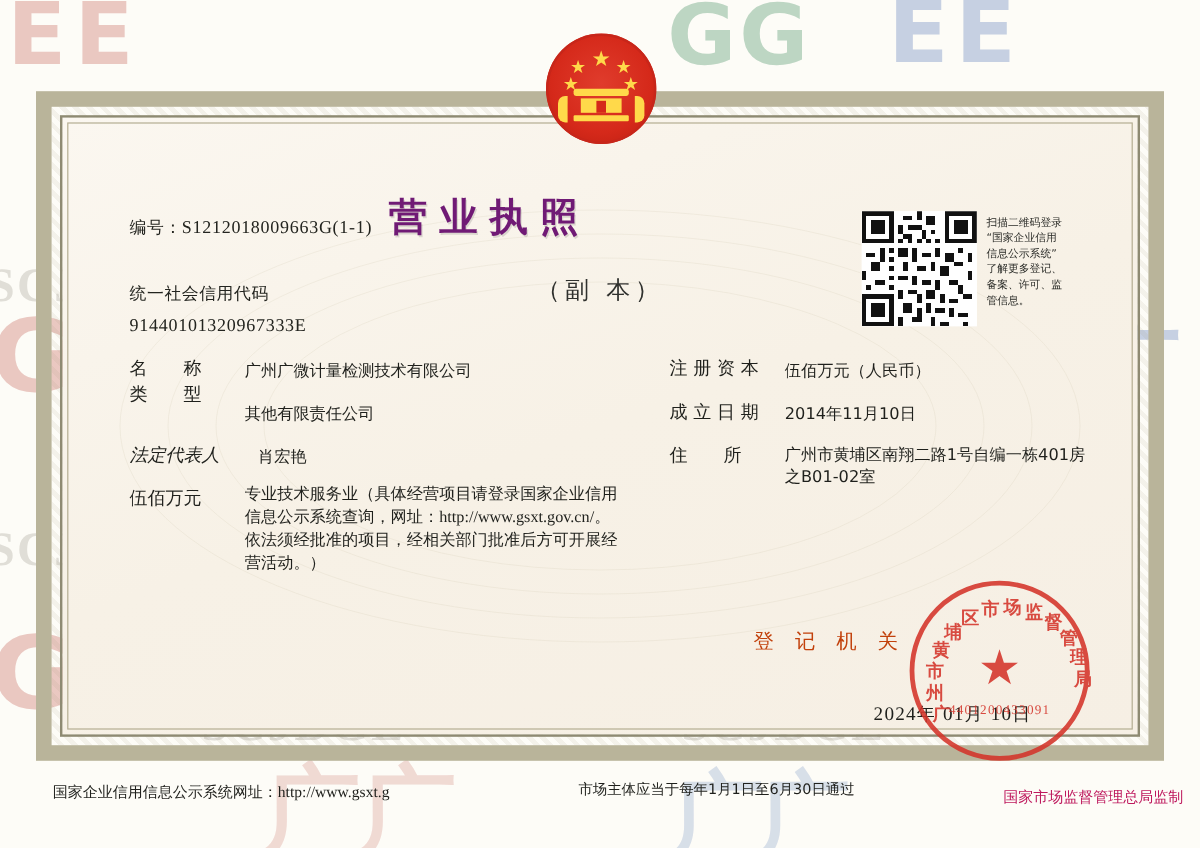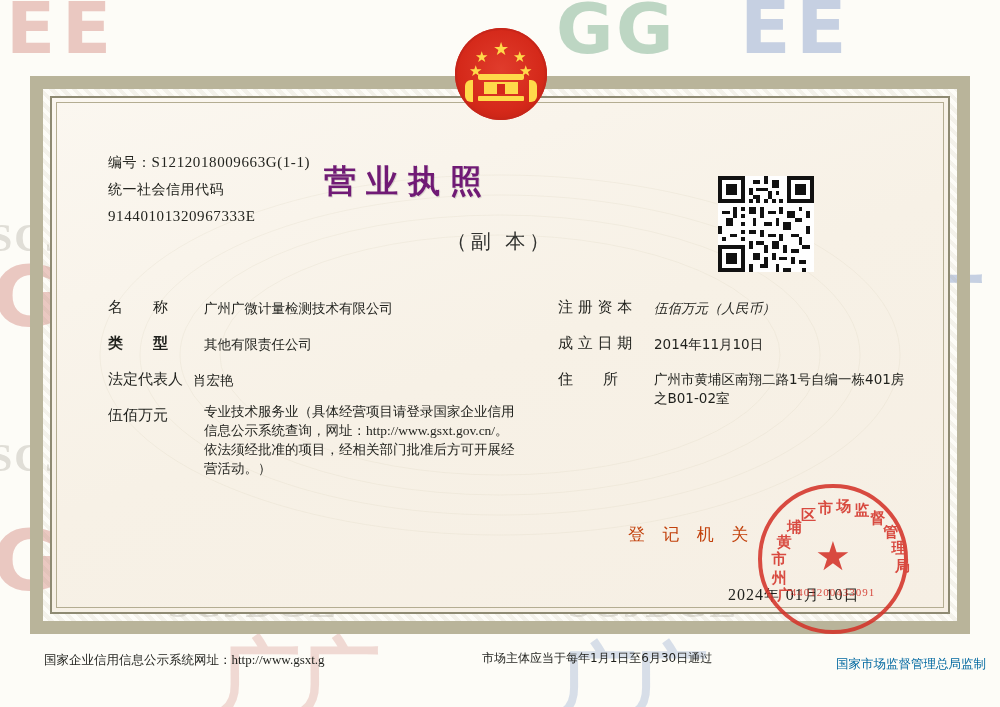--- a/index.html
+++ b/index.html
@@ -208,20 +208,21 @@
     top: 148px;
     z-index: 5;
     font-family: "DejaVu Sans", sans-serif;
     color: #23241f;
   }
   .id-line {
     font-size: 14px;
     line-height: 26px;
     letter-spacing: 0.5px;
     white-space: nowrap;
+    margin-top: 28px;
   }
   .id-code {
     font-family: "Liberation Serif", serif;
     font-size: 15px;
     line-height: 28px;
     letter-spacing: 0.6px;
   }
 
   
   .qr-box {
@@ -371,21 +372,21 @@
     line-height: 17px;
     color: #1f201c;
     z-index: 5;
   }
   .footer-right {
     position: absolute;
     right: 14px;
     top: 656px;
     font-family: Liberation Mono, monospace;
     font-size: 12.5px;
-    color: #0369a1;
+    color: #be185d;
     z-index: 5;
   }
 
   .guilloche {
     position: absolute;
     left: 56px;
     top: 102px;
     width: 888px;
     height: 506px;
     pointer-events: none;
@@ -549,37 +550,45 @@
           <rect x="21" y="22" width="2" height="1"></rect>
         <rect x="8" y="23" width="1" height="2"></rect>
           <rect x="11" y="23" width="2" height="1"></rect>
           <rect x="15" y="23" width="1" height="2"></rect>
         <rect x="17" y="24" width="2" height="1"></rect>
           <rect x="22" y="24" width="1" height="1"></rect>
       </g>
     </svg>
   </div>
 
+  <div class="qr-note">
+    <div>扫描二维码登录</div>
+    <div>“国家企业信用</div>
+    <div>信息公示系统”</div>
+    <div>了解更多登记、</div>
+    <div>备案、许可、监</div>
+    <div>管信息。</div>
+  </div>
 
   <div class="fields">
 
     <div class="field-label" style="left:108px; top:298px;">名　　称</div>
     <div class="field-value" style="left:204px; top:300px;">广州广微计量检测技术有限公司</div>
 
-    <div class="field-label" style="left:108px; top:334px;font-weight:bold;">类　　型</div>
+    <div class="field-label" style="left:108px; top:319px;">类　　型</div>
     <div class="field-value" style="left:204px; top:336px;">其他有限责任公司</div>
 
-    <div class="field-label" style="left:108px; top:370px;">法定代表人</div>
-    <div class="field-value" style="left:193px; top:372px;">肖宏艳</div>
+    <div class="field-label" style="left:108px; top:370px;font-style:italic;">法定代表人</div>
+    <div class="field-value" style="left:215px; top:372px;">肖宏艳</div>
 
     <div class="field-label" style="left:108px; top:406px;">伍佰万元</div>
     <div class="field-value multi" style="left:204px; top:402px; width:316px;">专业技术服务业（具体经营项目请登录国家企业信用信息公示系统查询，网址：http://www.gsxt.gov.cn/。依法须经批准的项目，经相关部门批准后方可开展经营活动。）</div>
 
     <div class="field-label" style="left:558px; top:298px;">注 册 资 本</div>
-    <div class="field-value" style="left:654px; top:300px;font-style:italic;">伍佰万元（人民币）</div>
+    <div class="field-value" style="left:654px; top:300px;">伍佰万元（人民币）</div>
 
     <div class="field-label" style="left:558px; top:334px;">成 立 日 期</div>
     <div class="field-value" style="left:654px; top:336px;">2014年11月10日</div>
 
     <div class="field-label" style="left:558px; top:370px;">住　　所</div>
     <div class="field-value multi" style="left:654px; top:370px; width:260px; font-family:'DejaVu Sans',sans-serif;">广州市黄埔区南翔二路1号自编一栋401房之B01-02室</div>
 
   </div>
 
   <div class="registrar">登 记 机 关</div>

